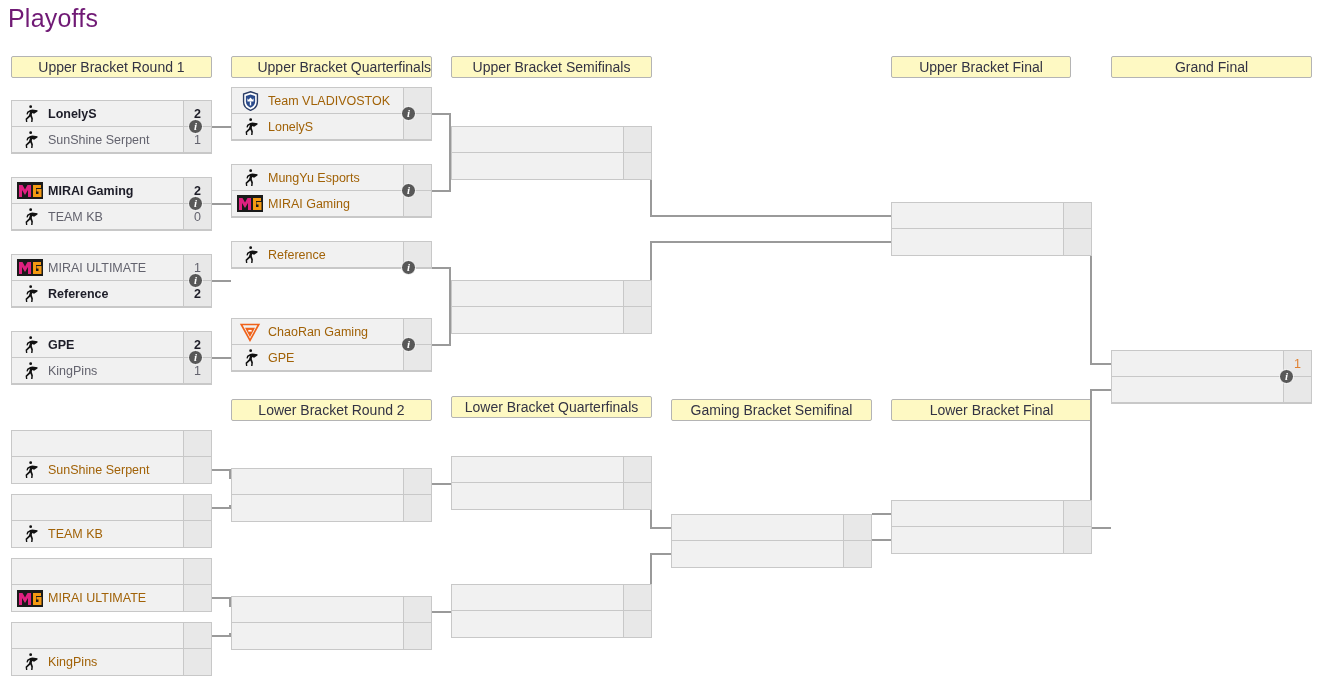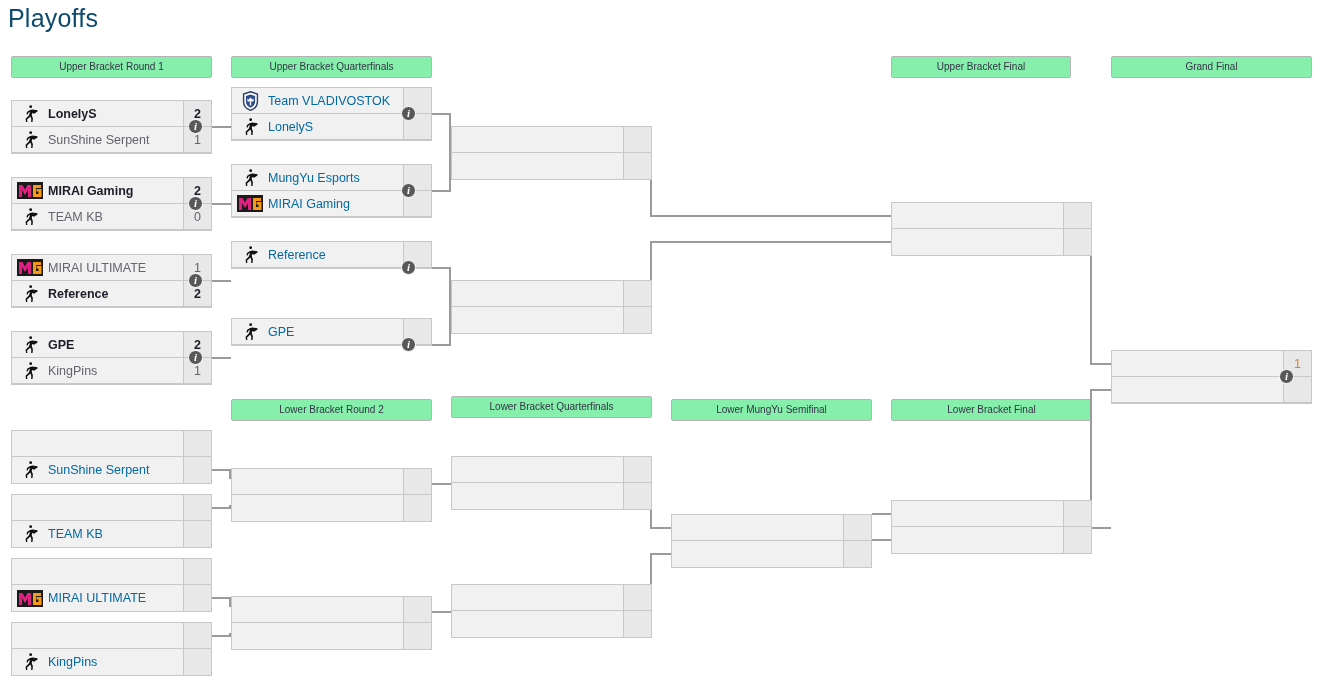--- a/index.html
+++ b/index.html
@@ -13,33 +13,33 @@
     position: relative;
     width: 1331px;
     height: 684px;
     overflow: hidden;
   }
   .page-title {
     position: absolute;
     left: 8px; top: 2px;
     font-size: 25px;
     font-weight: 400;
-    color: #0c4a6e;
+    color: #701a75;
     letter-spacing: 0.2px;
     line-height: 32px;
   }
   
   .round-header {
     position: absolute;
     height: 22px;
-    background: #86efac;
+    background: #fef9c3;
     border: 1px solid #b4b4b4;
     border-radius: 2px;
     color: #333344;
-    font-size: 10px;
+    font-size: 14px;
     line-height: 20px;
     text-align: center;
     white-space: nowrap;
     overflow: hidden;
   }
   
   .match {
     position: absolute;
     border: 1px solid #c8c8c8;
     background: #f1f1f1;
@@ -58,21 +58,21 @@
     width: 30px; min-width: 30px;
     height: 24px;
     display: flex;
     align-items: center;
     justify-content: center;
     margin-left: 3px;
   }
   .mrow .tname {
     flex: 1 1 auto;
     font-size: 12.5px;
-    color: #0369a1;
+    color: #a16207;
     padding-left: 3px;
     white-space: nowrap;
     overflow: hidden;
     text-overflow: ellipsis;
   }
   .mrow.win .tname { font-weight: bold; color: #1d1d28; }
   .mrow.loss .tname { color: #63636e; }
   .mrow .score {
     width: 28px; min-width: 28px;
     height: 100%;
@@ -123,27 +123,28 @@
   }
 </style>
 </head>
 <body>
 
 <div id="root">
 
   <div class="page-title">Playoffs</div>
 
   <div class="round-header" style="left:11px;  top:56px;  width:201px;">Upper Bracket Round 1</div>
-  <div class="round-header" style="left:231px; top:56px;  width:201px;">Upper Bracket Quarterfinals</div>
+  <div class="round-header" style="left:231px; top:56px;  width:201px;text-align:right;">Upper Bracket Quarterfinals</div>
+  <div class="round-header" style="left:451px; top:56px;  width:201px;">Upper Bracket Semifinals</div>
   <div class="round-header" style="left:891px; top:56px;  width:180px;">Upper Bracket Final</div>
   <div class="round-header" style="left:1111px;top:56px;  width:201px;">Grand Final</div>
 
   <div class="round-header" style="left:231px; top:399px; width:201px;">Lower Bracket Round 2</div>
   <div class="round-header" style="left:451px; top:396px; width:201px;">Lower Bracket Quarterfinals</div>
-  <div class="round-header" style="left:671px; top:399px; width:201px;">Lower MungYu Semifinal</div>
+  <div class="round-header" style="left:671px; top:399px; width:201px;">Gaming Bracket Semifinal</div>
   <div class="round-header" style="left:891px; top:399px; width:201px;">Lower Bracket Final</div>
 
   <div class="conn h" style="left:212px; top:126px; width:19px;"></div>
 
   <div class="conn h" style="left:212px; top:203px; width:19px;"></div>
 
   <div class="conn h" style="left:212px; top:280px; width:19px;"></div>
 
   <div class="conn h" style="left:212px; top:357px; width:19px;"></div>
 
@@ -346,20 +347,31 @@
       </span>
       <span class="tname">Reference</span>
       <span class="score"></span>
     </div>
     <div class="infobadge" style="left:169px; top:18px;">i</div>
   </div>
 
   <div class="match" style="left:231px; top:318px; width:201px;">
     <div class="mrow">
       <span class="logo">
+        <svg width="22" height="20" viewBox="0 0 26 24">
+            <path d="M2.5 3h21L13 22z" fill="none" stroke="#f0621a" stroke-width="2"></path>
+            <path d="M7 7h12l-6 11z" fill="#f0621a"></path>
+            <path d="M11 9.5h4v2h-4z" fill="#fff"></path>
+          </svg>
+      </span>
+      <span class="tname">ChaoRan Gaming</span>
+      <span class="score"></span>
+    </div>
+    <div class="mrow">
+      <span class="logo">
         <svg width="20" height="20" viewBox="0 0 24 24">
             <path fill="#111" d="M14.5 3.2a1.7 1.7 0 1 1-3.4 0 1.7 1.7 0 0 1 3.4 0zM21 7.6l-6.2-1.1-2.6.6-3.6 2.1-.9 3.1 1.6.4.7-2.2 2.1-1-1.5 4.2-3.9 4.1.5 3.9 1.6-.2-.3-3 4-3.6 1.1 3.2-.3 3.5 1.7.1.5-4.2-1.4-4.3.5-2.3 2.3.9L21 9z"></path>
           </svg>
       </span>
       <span class="tname">GPE</span>
       <span class="score"></span>
     </div>
     <div class="infobadge" style="left:169px; top:18px;">i</div>
   </div>
 

